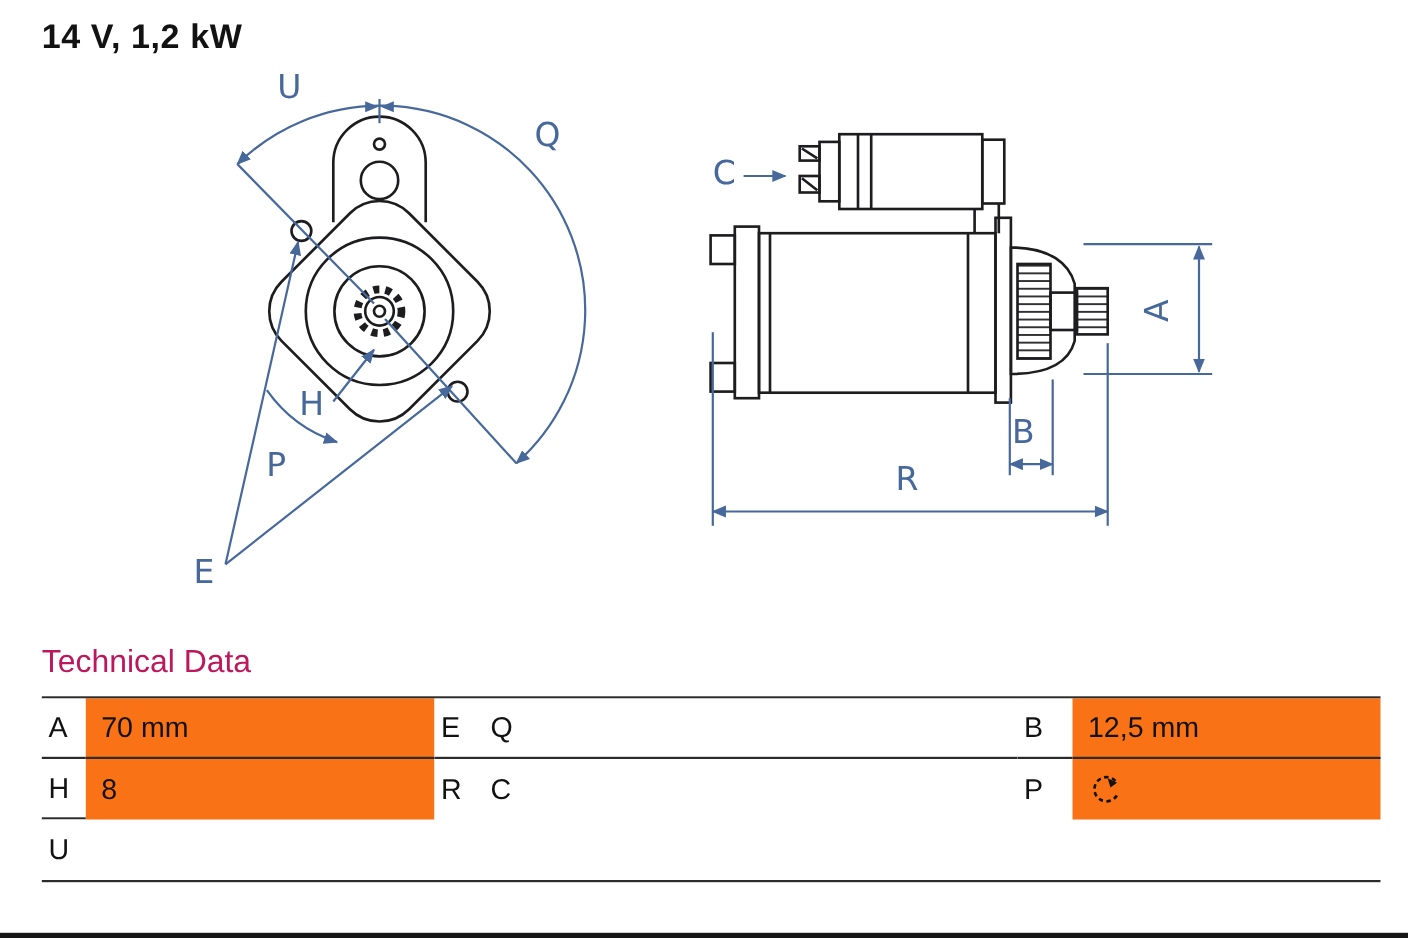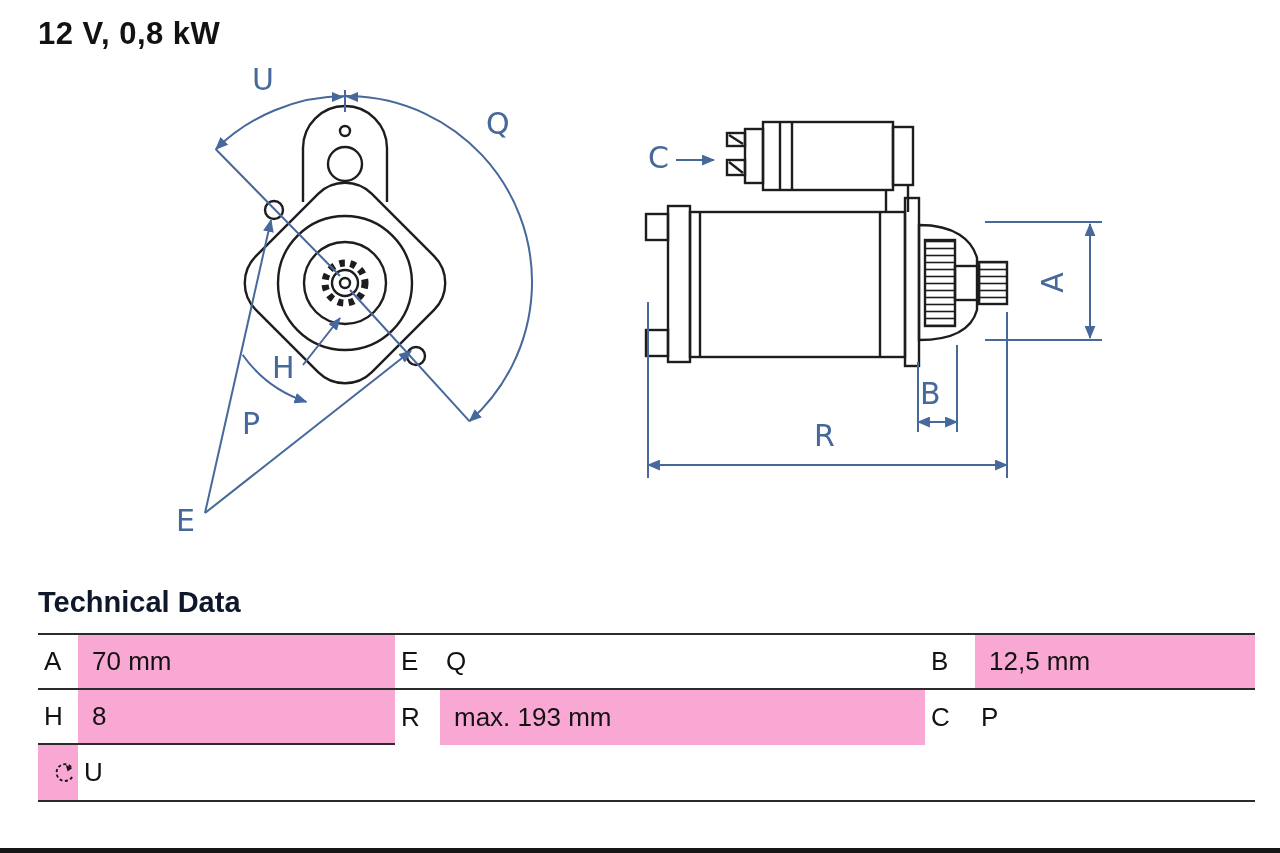--- a/index.html
+++ b/index.html
@@ -7,37 +7,37 @@
     width:1280px; height:853px; background:#ffffff; position:relative;
     font-family:"Liberation Sans", sans-serif; overflow:hidden;
   }
   .page-title { position:absolute; left:38px; top:16px; font-size:31px; font-weight:bold; color:#121212; letter-spacing:0.5px; }
   .drawing { position:absolute; left:0; top:0; width:1280px; height:580px; }
   .dim-label {
     position:absolute; color:#46689b; font-size:30px;
     font-family:"DejaVu Sans", sans-serif; font-weight:400;
   }
   .dim-label.rot { transform:rotate(-90deg); transform-origin:center; }
-  .tech-heading { position:absolute; left:38px; top:586px; font-size:29px; font-weight:bold; color:#0f172a; }
+  .tech-heading { position:absolute; left:38px; top:586px; font-size:29px; font-weight:normal; color:#be185d; }
   .tech-table {
     position:absolute; left:38px; top:633px; width:1217px;
     display:grid; grid-template-columns:40px 317px 45px 485px 50px 280px;
     grid-auto-rows:55px;
     border-top:2px solid #2b2b2b; border-bottom:2px solid #2b2b2b;
   }
   .cell { display:flex; align-items:center; font-size:26px; color:#121212; border-bottom:2px solid #2b2b2b; }
   .tech-table > .cell:nth-last-child(-n+6) { border-bottom:none; }
   .cell.label { background:#ffffff; padding-left:6px; }
-  .cell.value { background:#f9a8d4; padding-left:14px; }
+  .cell.value { background:#f97316; padding-left:14px; }
   .bottom-bar { position:absolute; left:0; bottom:0; width:1280px; height:5px; background:#161616; }
 </style>
 </head>
 <body>
 
-<div class="page-title">12 V, 0,8 kW</div>
+<div class="page-title">14 V, 1,2 kW</div>
 
 <div class="drawing">
   <svg width="1280" height="580" viewBox="0 0 1280 580">
     <defs>
       <marker id="ab" viewBox="0 0 12 10" markerWidth="13" markerHeight="11" refX="11" refY="5" orient="auto-start-reverse" markerUnits="userSpaceOnUse">
         <path d="M0,0 L12,5 L0,10 Z" fill="#46689b"></path>
       </marker>
       <pattern id="teeth" width="6" height="7" patternUnits="userSpaceOnUse">
         <path d="M0,3.5 H6" stroke="#1d1d1f" stroke-width="1.6"></path>
       </pattern>
@@ -133,21 +133,20 @@
   <div class="cell label">A</div>
   <div class="cell value">70 mm</div>
   <div class="cell label">E</div>
   <div class="cell label">Q</div>
 
   <div class="cell label">B</div>
   <div class="cell value">12,5 mm</div>
   <div class="cell label">H</div>
   <div class="cell value">8</div>
   <div class="cell label">R</div>
-  <div class="cell value">max. 193 mm</div>
 
   <div class="cell label">C</div>
   <div class="cell label">P</div>
   <div class="cell value">
     <svg width="34" height="30" viewBox="0 0 34 30">
       <path d="M25,7 A11,11 0 1 0 27.5,17.5" fill="none" stroke="#121212" stroke-width="2.4" stroke-dasharray="4 3.2"></path>
       <path d="M26.5,8.5 l-8.5,-4 l2.5,8.5 z" fill="#121212"></path>
     </svg>
   </div>
   <div class="cell label">U</div>

